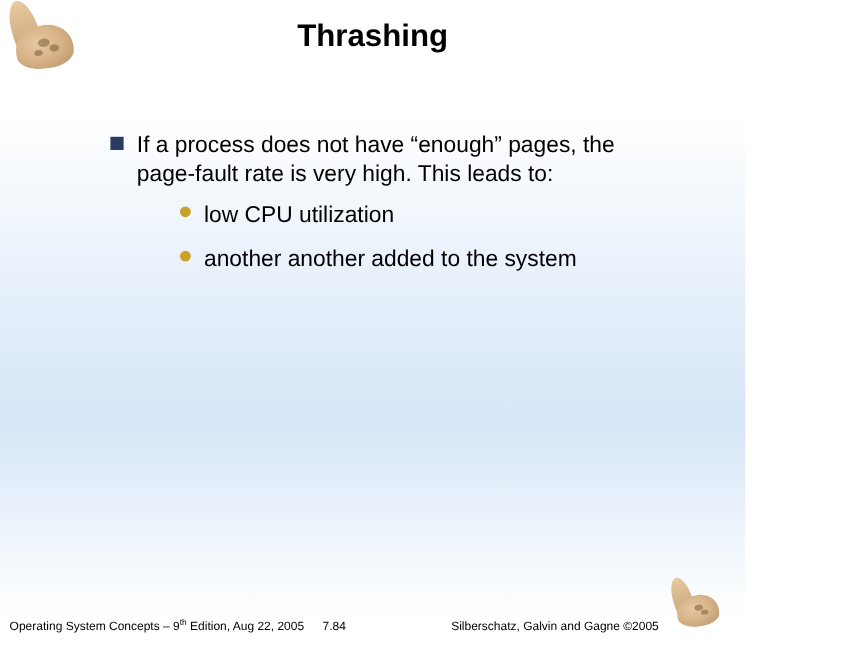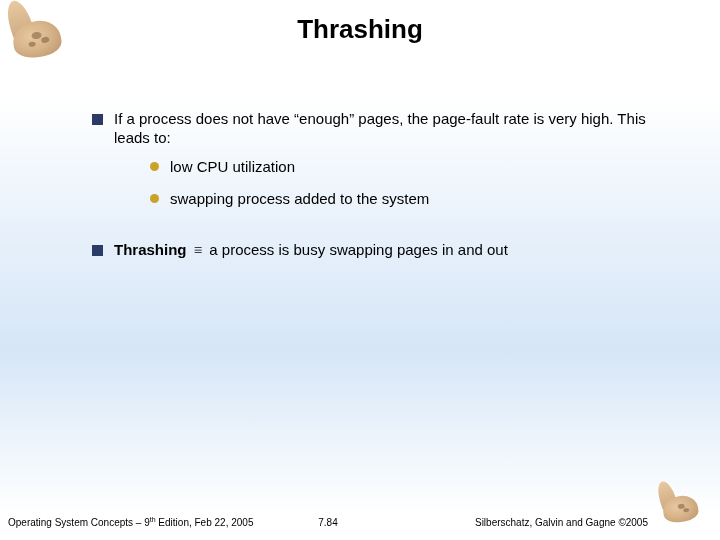--- a/index.html
+++ b/index.html
@@ -5,21 +5,21 @@
   html, body {
     margin: 0;
     padding: 0;
     width: 720px;
     height: 540px;
     font-family: Arial, Helvetica, sans-serif;
     overflow: hidden;
   }
   .slide {
     position: relative;
-    width: 720px;
+    width: 621px;
     height: 540px;
     background: linear-gradient(to bottom, #ffffff 0%, #ffffff 18%, #eaf2fb 40%, #d6e6f7 65%, #ffffff 95%);
   }
   .title {
     position: absolute;
     top: 14px;
     left: 0;
     width: 100%;
     text-align: center;
     font-size: 26px;
@@ -57,21 +57,21 @@
     position: absolute;
     background: #7a5c3a;
     border-radius: 50%;
     opacity: 0.55;
   }
   .content {
     position: absolute;
     top: 110px;
     left: 92px;
     right: 60px;
-    font-size: 15px;
+    font-size: 19px;
     color: #000;
     line-height: 1.25;
   }
   .l1 {
     position: relative;
     padding-left: 22px;
     margin-bottom: 10px;
   }
   .l1::before {
     content: "";
@@ -130,42 +130,38 @@
   </div>
 
   <div class="title">Thrashing</div>
 
   <div class="content">
 
     <div class="l1">
       <span>If a process does not have “enough” pages, the page-fault rate is very high.  This leads to:</span>
       <div class="l2list">
         <div class="l2">low CPU utilization</div>
-        <div class="l2">swapping process added to the system</div>
+        <div class="l2">another another added to the system</div>
       </div>
     </div>
 
     <div class="gap"></div>
 
-    <div class="l1">
-      <b>Thrashing</b>
-      <span class="equiv">≡</span><span> a process is busy swapping pages in and out</span>
-    </div>
 
   </div>
 
   <div class="logo bottom">
     <div class="dino-neck"></div>
     <div class="dino-body">
       <div class="dino-spot" style="left:42%;top:32%;width:7px;height:5px"></div>
       <div class="dino-spot" style="left:58%;top:50%;width:6px;height:4px"></div>
     </div>
   </div>
 
   <div class="footer">
     <span class="left">
-      <span>Operating System Concepts – 9</span><sup>th</sup><span> Edition, Feb 22, 2005</span>
+      <span>Operating System Concepts – 9</span><sup>th</sup><span> Edition, Aug 22, 2005</span>
     </span>
     <span class="center">7.84</span>
     <span class="right">Silberschatz, Galvin and Gagne ©2005</span>
   </div>
 
 </div>
 
 </body></html>

